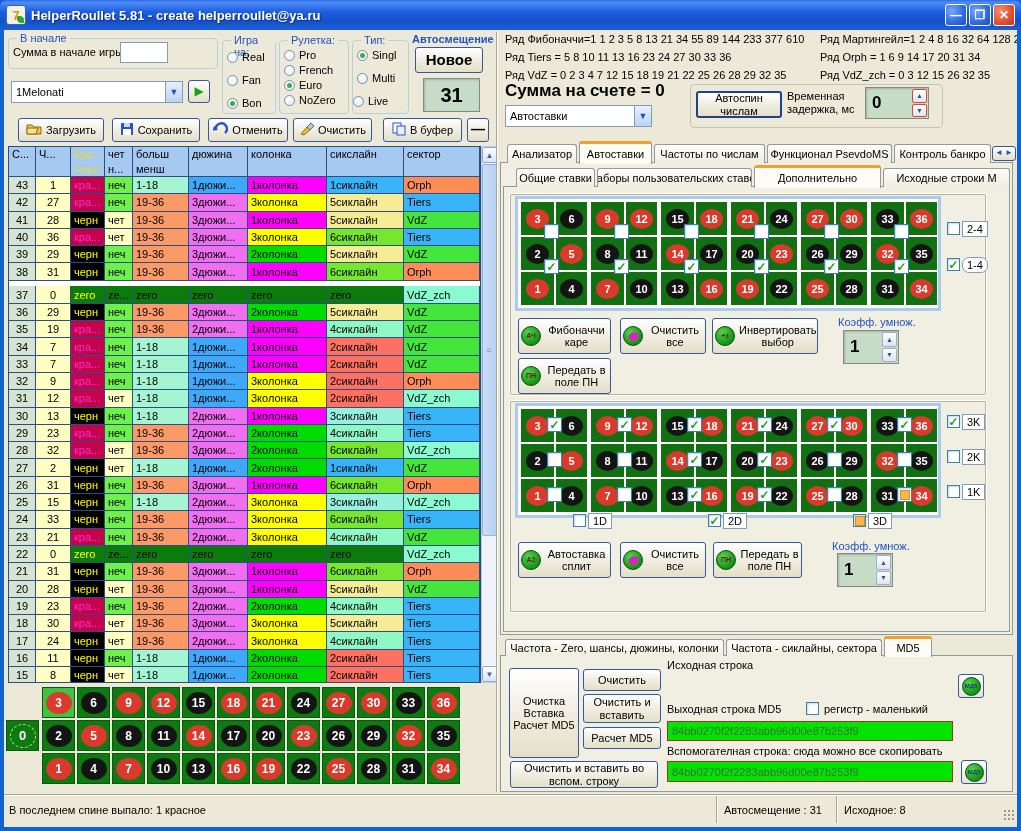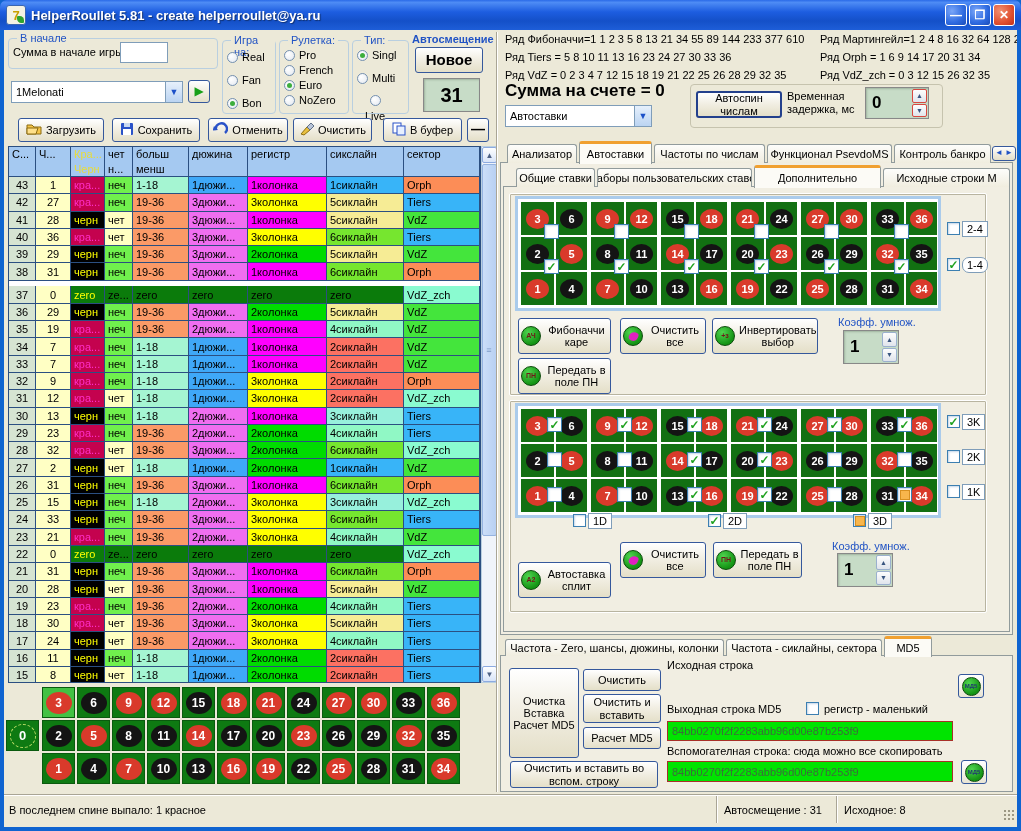--- a/index.html
+++ b/index.html
@@ -199,21 +199,21 @@
       <div class="gb" style="left: 352px; top: 40px; width: 57px; height: 74px;">
         <div class="gb-label">Тип:</div>
         <div class="radio sel" style="left: 4px; top: 8px;">
           <span class="dot"></span>
           <span>Singl</span>
         </div>
         <div class="radio" style="left: 4px; top: 31px;">
           <span class="dot"></span>
           <span>Multi</span>
         </div>
-        <div class="radio" style="left: 12px; top: 54px; flex-direction: column;">
+        <div class="radio" style="left: 0; top: 54px;">
           <span class="dot"></span>
           <span>Live</span>
         </div>
       </div>
     </div>
 
   <div class="blue-label" style="position:absolute;left:412px;top:33px;font-weight:bold;">Автосмещение</div>
   <div class="xp-btn" style="left:415px;top:47px;width:68px;height:26px;font-size:15px;font-weight:bold;">Новое</div>
   <div style="position:absolute;left:423px;top:78px;width:57px;height:34px;background:#C7DCC7;border:1px solid #888;box-shadow:inset 1px 1px 2px #9FB49F;display:flex;align-items:center;justify-content:center;font-size:20px;font-weight:bold;">31</div>
 
@@ -258,21 +258,21 @@
   <div class="xp-btn" style="left:467px;top:118px;width:22px;height:24px;font-weight:bold;font-size:14px;">—</div>
 
   <div id="history-table">
       <div class="thead-row">
         <div class="th" style="width: 27px;">С...</div>
         <div class="th" style="width: 35px;">Ч...</div>
         <div class="th" style="width: 34px; color: rgb(232, 220, 58);">Кра...</div>
         <div class="th" style="width: 28px;">чет</div>
         <div class="th" style="width: 56px;">больш</div>
         <div class="th" style="width: 59px;">дюжина</div>
-        <div class="th" style="width: 79px;">регистр</div>
+        <div class="th" style="width: 79px;">колонка</div>
         <div class="th" style="width: 77px;">сикслайн</div>
         <div class="th" style="width: 76px;">сектор</div>
       </div>
       <div class="thead-row r2">
         <div class="th" style="width: 27px;"></div>
         <div class="th" style="width: 35px;"></div>
         <div class="th" style="width: 34px; color: rgb(232, 220, 58);">Черн</div>
         <div class="th" style="width: 28px;">н...</div>
         <div class="th" style="width: 56px;">менш</div>
         <div class="th" style="width: 59px;"></div>
@@ -1147,21 +1147,21 @@
         <span style="flex: 1 1 0%;">Очистить все</span>
       </div>
       <div class="xp-btn" style="left: 712px; top: 318px; width: 106px; height: 36px; padding: 2px; white-space: normal; justify-content: flex-start; text-align: center;">
         <span class="circle-ic ic">+з</span>
         <span style="flex: 1 1 0%;">Инвертировать выбор</span>
       </div>
       <div class="xp-btn" style="left: 518px; top: 358px; width: 93px; height: 36px; padding: 2px; white-space: normal; justify-content: flex-start; text-align: center;">
         <span class="circle-ic ic">ПН</span>
         <span style="flex: 1 1 0%;">Передать в поле ПН</span>
       </div>
-      <div class="xp-btn" style="left: 518px; top: 542px; width: 93px; height: 36px; padding: 2px; white-space: normal; justify-content: flex-end; text-align: center; margin-top: 20px;">
+      <div class="xp-btn" style="left: 518px; top: 542px; width: 93px; height: 36px; padding: 2px; white-space: normal; justify-content: flex-end; text-align: center;">
         <span class="circle-ic ic">А2</span>
         <span style="flex: 1 1 0%;">Автоставка сплит</span>
       </div>
       <div class="xp-btn" style="left: 620px; top: 542px; width: 86px; height: 36px; padding: 2px; white-space: normal; justify-content: flex-start; text-align: center;">
         <span class="circle-ic ic">
           <span class="splat"></span>
         </span>
         <span style="flex: 1 1 0%;">Очистить все</span>
       </div>
       <div class="xp-btn" style="left: 713px; top: 542px; width: 89px; height: 36px; padding: 2px; white-space: normal; justify-content: flex-start; text-align: center;">

